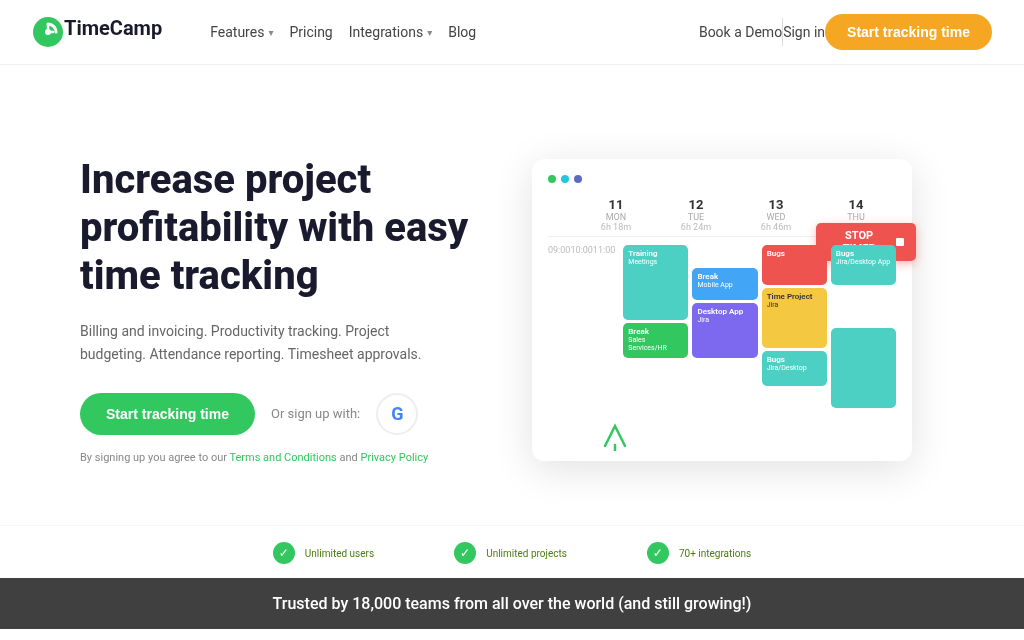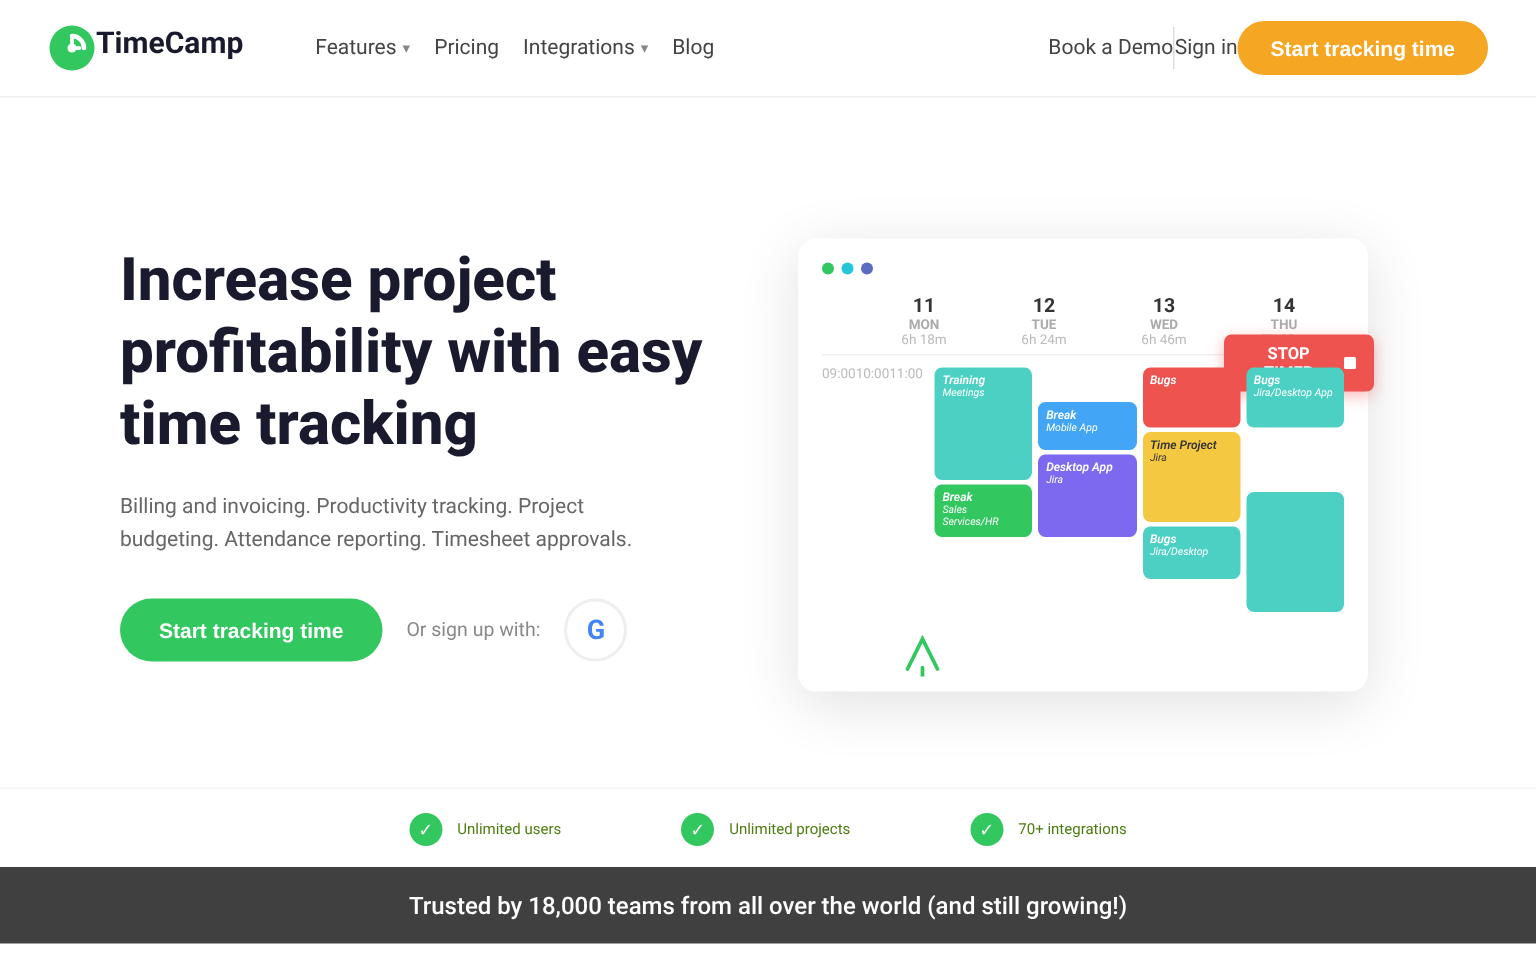--- a/index.html
+++ b/index.html
@@ -63,30 +63,30 @@
     }
     .cal-dots { display: flex; gap: 5px; margin-bottom: 10px; }
     .cal-dot { width: 8px; height: 8px; border-radius: 50%; }
     .cal-dot.green { background: #33c760; }
     .cal-dot.teal { background: #26c6da; }
     .cal-dot.blue { background: #5c6bc0; }
 
     .cal-header { display: flex; border-bottom: 1px solid #f0f0f0; margin-bottom: 8px; }
     .cal-col-label { flex: 1; text-align: center; font-size: 10px; color: #888; padding: 4px 0; }
     .cal-col-num { font-size: 13px; font-weight: 700; color: #333; }
-    .cal-col-day { font-size: 9px; color: #aaa; font-weight: bold; }
+    .cal-col-day { font-size: 9px; color: #aaa; }
 
     .cal-body { display: flex; gap: 4px; height: 200px; }
     .cal-time { display: flex; flex-direction: row; justify-content: space-around; font-size: 9px; color: #bbb; padding-right: 4px; }
 
     .cal-col { flex: 1; display: flex; flex-direction: column; gap: 3px; padding-top: 0; position: relative; }
 
     .cal-event {
       border-radius: 5px; padding: 4px 5px; font-size: 8px; font-weight: 600;
-      color: #fff; flex-shrink: 0; font-style: italic;
+      color: #fff; flex-shrink: 0;
     }
     .e-teal { background: #4dd0c4; }
     .e-green { background: #33c760; }
     .e-purple { background: #7c69ef; }
     .e-yellow { background: #f5c842; color: #333; }
     .e-blue { background: #42a5f5; }
     .e-red { background: #ef5350; }
 
     .stop-timer-badge {
       position: absolute; top: 30px; right: -20px;
@@ -169,20 +169,26 @@
   <div class="hero-left">
     <h1 class="hero-title">Increase project profitability with easy time tracking</h1>
     <p class="hero-subtitle">Billing and invoicing. Productivity tracking. Project budgeting. Attendance reporting. Timesheet approvals.</p>
     <div class="hero-actions">
       <button class="btn-start">Start tracking time</button>
       <span class="or-text">Or sign up with:</span>
       <div class="google-btn">
         <span>G</span>
       </div>
     </div>
+    <p class="terms-text">
+      <span>By signing up you agree to our </span>
+      <a href="#" style="color:#33c760;">Terms and Conditions</a>
+      <span> and </span>
+      <a href="#" style="color:#33c760;">Privacy Policy</a>
+    </p>
   </div>
 
   <div class="hero-right">
     <div class="calendar-card">
 
       <div class="cal-dots">
         <div class="cal-dot green"></div>
         <div class="cal-dot teal"></div>
         <div class="cal-dot blue"></div>
       </div>

